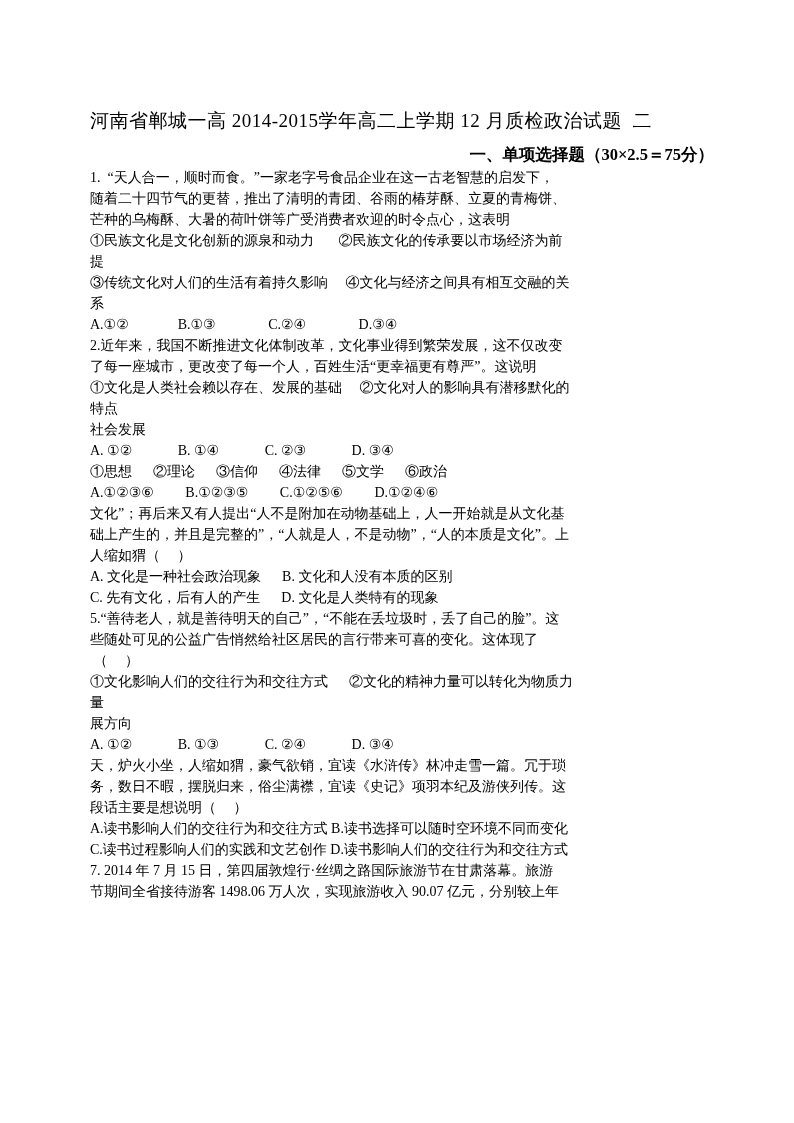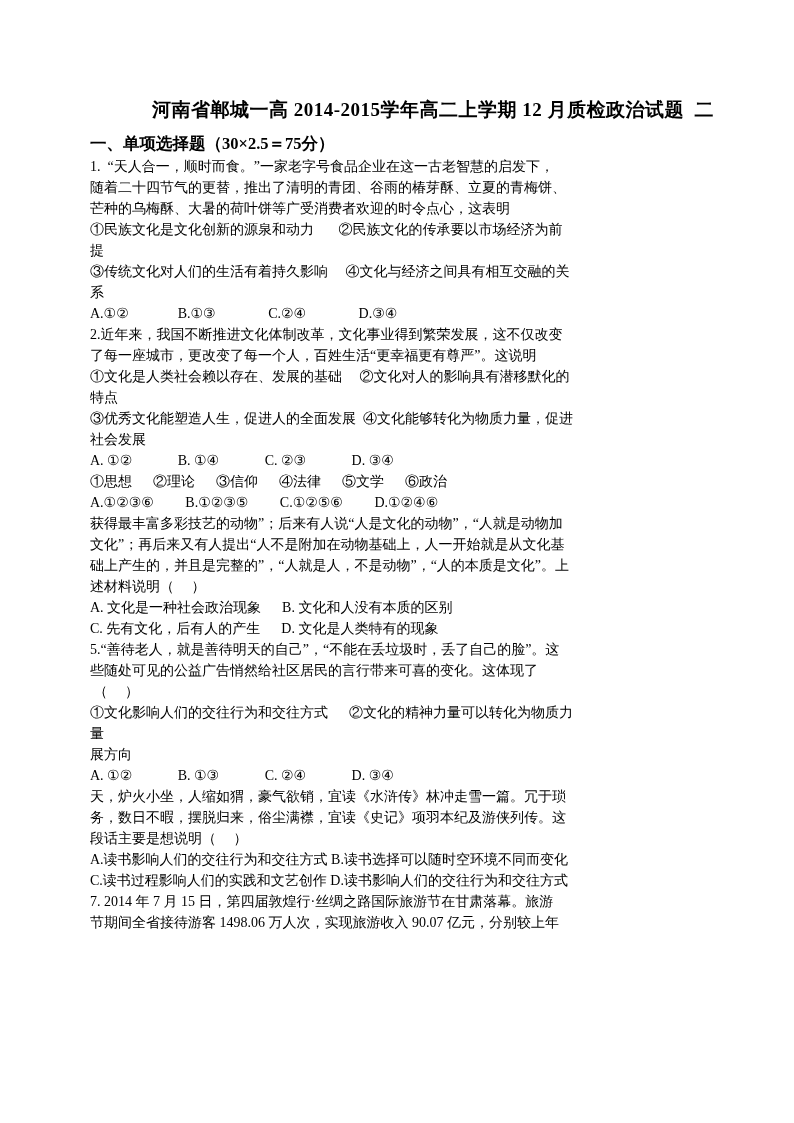--- a/index.html
+++ b/index.html
@@ -17,33 +17,34 @@
     overflow: hidden;
   }
   .content {
     position: absolute;
     left: 90px;
     top: 96px;
     width: 624px;
   }
   .doc-title {
     font-size: 19px;
-    font-weight: bold;
-    text-align: right;
+    font-weight: normal;
+    text-align: left;
     line-height: 28px;
-    margin: 0 0 7px 0;
+    margin: 11px 0 7px 0;
     white-space: pre-wrap;
     letter-spacing: 0.5px;
   }
   .section-heading {
     font-size: 16.5px;
     font-weight: bold;
     line-height: 25px;
     margin: 0;
     white-space: pre-wrap;
+    text-align: right;
   }
   .question { margin: 0; }
   .line {
     font-size: 14px;
     line-height: 21px;
     white-space: pre-wrap;
     margin: 0;
   }
 </style>
 </head>
@@ -62,33 +63,31 @@
           <div class="line">提</div>
           <div class="line">③传统文化对人们的生活有着持久影响     ④文化与经济之间具有相互交融的关</div>
           <div class="line">系</div>
           <div class="line">A.①②              B.①③               C.②④               D.③④</div>
         </div>
         <div class="question">
           <div class="line">2.近年来，我国不断推进文化体制改革，文化事业得到繁荣发展，这不仅改变</div>
           <div class="line">了每一座城市，更改变了每一个人，百姓生活“更幸福更有尊严”。这说明</div>
           <div class="line">①文化是人类社会赖以存在、发展的基础     ②文化对人的影响具有潜移默化的</div>
           <div class="line">特点</div>
-          <div class="line">③优秀文化能塑造人生，促进人的全面发展  ④文化能够转化为物质力量，促进</div>
           <div class="line">社会发展</div>
           <div class="line">A. ①②             B. ①④             C. ②③             D. ③④</div>
         </div>
         <div class="question">
           <div class="line">①思想      ②理论      ③信仰      ④法律      ⑤文学      ⑥政治</div>
           <div class="line">A.①②③⑥         B.①②③⑤         C.①②⑤⑥         D.①②④⑥</div>
         </div>
         <div class="question">
-          <div class="line">获得最丰富多彩技艺的动物”；后来有人说“人是文化的动物”，“人就是动物加</div>
           <div class="line">文化”；再后来又有人提出“人不是附加在动物基础上，人一开始就是从文化基</div>
           <div class="line">础上产生的，并且是完整的”，“人就是人，不是动物”，“人的本质是文化”。上</div>
-          <div class="line">述材料说明（     ）</div>
+          <div class="line">人缩如猬（     ）</div>
           <div class="line">A. 文化是一种社会政治现象      B. 文化和人没有本质的区别</div>
           <div class="line">C. 先有文化，后有人的产生      D. 文化是人类特有的现象</div>
         </div>
         <div class="question">
           <div class="line">5.“善待老人，就是善待明天的自己”，“不能在丢垃圾时，丢了自己的脸”。这</div>
           <div class="line">些随处可见的公益广告悄然给社区居民的言行带来可喜的变化。这体现了</div>
           <div class="line"> （     ）</div>
           <div class="line">①文化影响人们的交往行为和交往方式      ②文化的精神力量可以转化为物质力</div>
           <div class="line">量</div>
           <div class="line">展方向</div>

